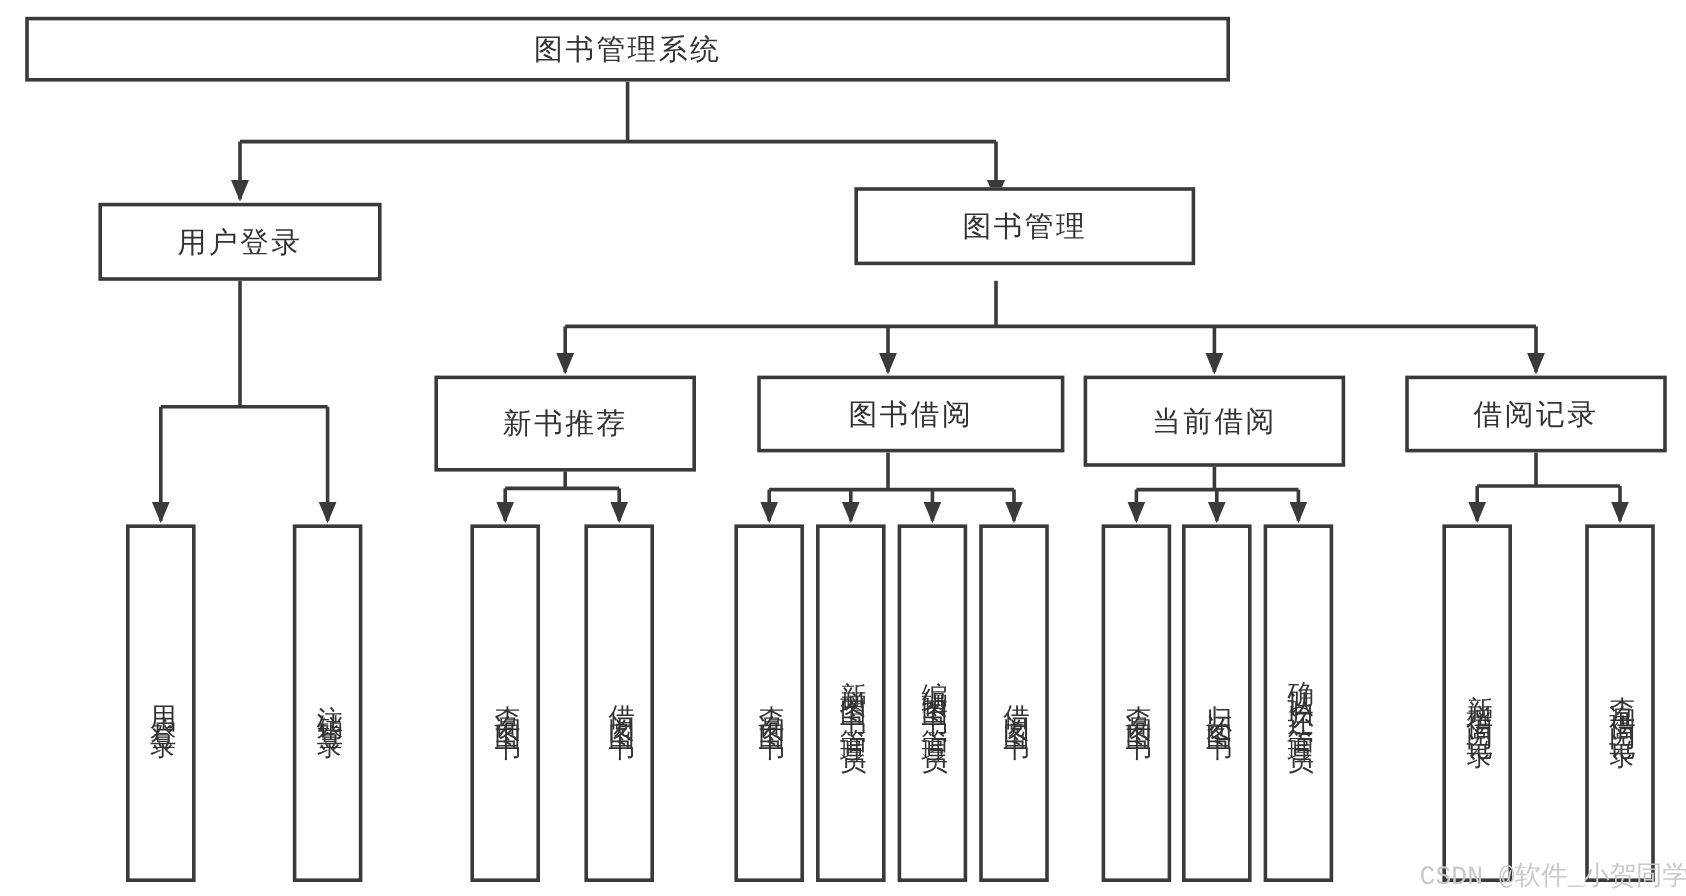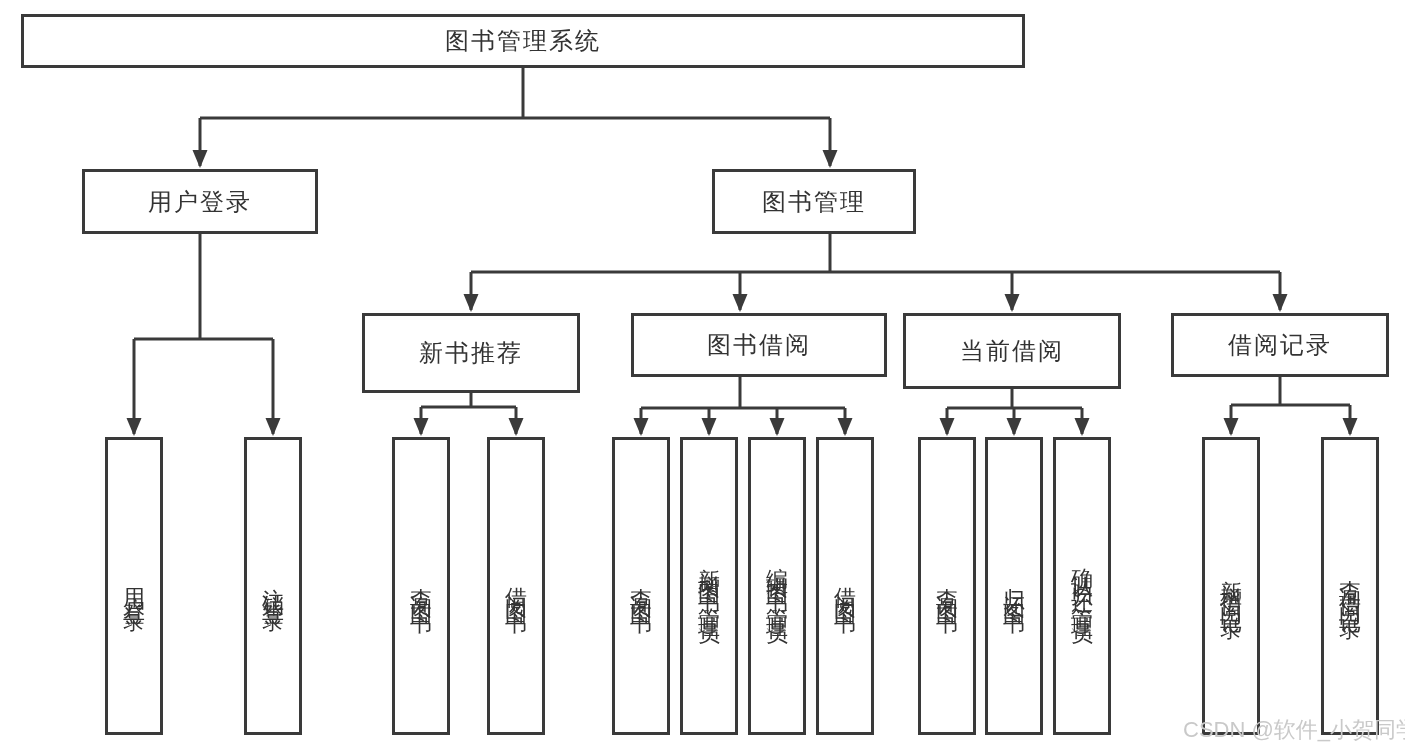--- a/index.html
+++ b/index.html
@@ -6,21 +6,21 @@
     --line:#3a3a3a;
     --text:#333333;
     --bg:#ffffff;
     --wm:#c9c9c9;
   }
   html,body{margin:0;padding:0;background:var(--bg);}
   .canvas{
     position:relative;
     width:1405px;height:747px;
     background:var(--bg);
-    font-family:Liberation Sans, sans-serif;
+    font-family:Liberation Mono, monospace;
     overflow:hidden;
   }
   .connectors{position:absolute;left:0;top:0;width:1405px;height:747px;}
   .connectors path{stroke:var(--line);stroke-width:3;fill:none;}
   .connectors .ah{fill:var(--line);stroke:none;}
   .node{
     position:absolute;
     box-sizing:border-box;
     border:3px solid var(--line);
     background:#ffffff;
@@ -108,21 +108,21 @@
       <path d="M1280 377 V405"></path>
       <path d="M1231 405 H1350"></path>
       <path d="M1231 405 V434" marker-end="url(#arrow)"></path>
       <path d="M1350 405 V434" marker-end="url(#arrow)"></path>
     </g>
   </svg>
 
   <div class="node h" style="left:21px;top:14px;width:1004px;height:54px">图书管理系统</div>
 
   <div class="node h" style="left:82px;top:169px;width:236px;height:65px">用户登录</div>
-  <div class="node h" style="left:712px;top:169px;width:204px;height:65px">图书管理</div>
+  <div class="node h" style="left:712px;top:156px;width:284px;height:65px">图书管理</div>
 
   <div class="node h" style="left:362px;top:313px;width:218px;height:80px">新书推荐</div>
   <div class="node h" style="left:631px;top:313px;width:256px;height:64px">图书借阅</div>
   <div class="node h" style="left:903px;top:313px;width:218px;height:76px">当前借阅</div>
   <div class="node h" style="left:1171px;top:313px;width:218px;height:64px">借阅记录</div>
 
   <div class="node v" style="left:105px;top:437px;width:58px;height:298px">用户登录</div>
   <div class="node v" style="left:244px;top:437px;width:58px;height:298px">注销登录</div>
 
   <div class="node v" style="left:392px;top:437px;width:58px;height:298px">查询图书</div>

